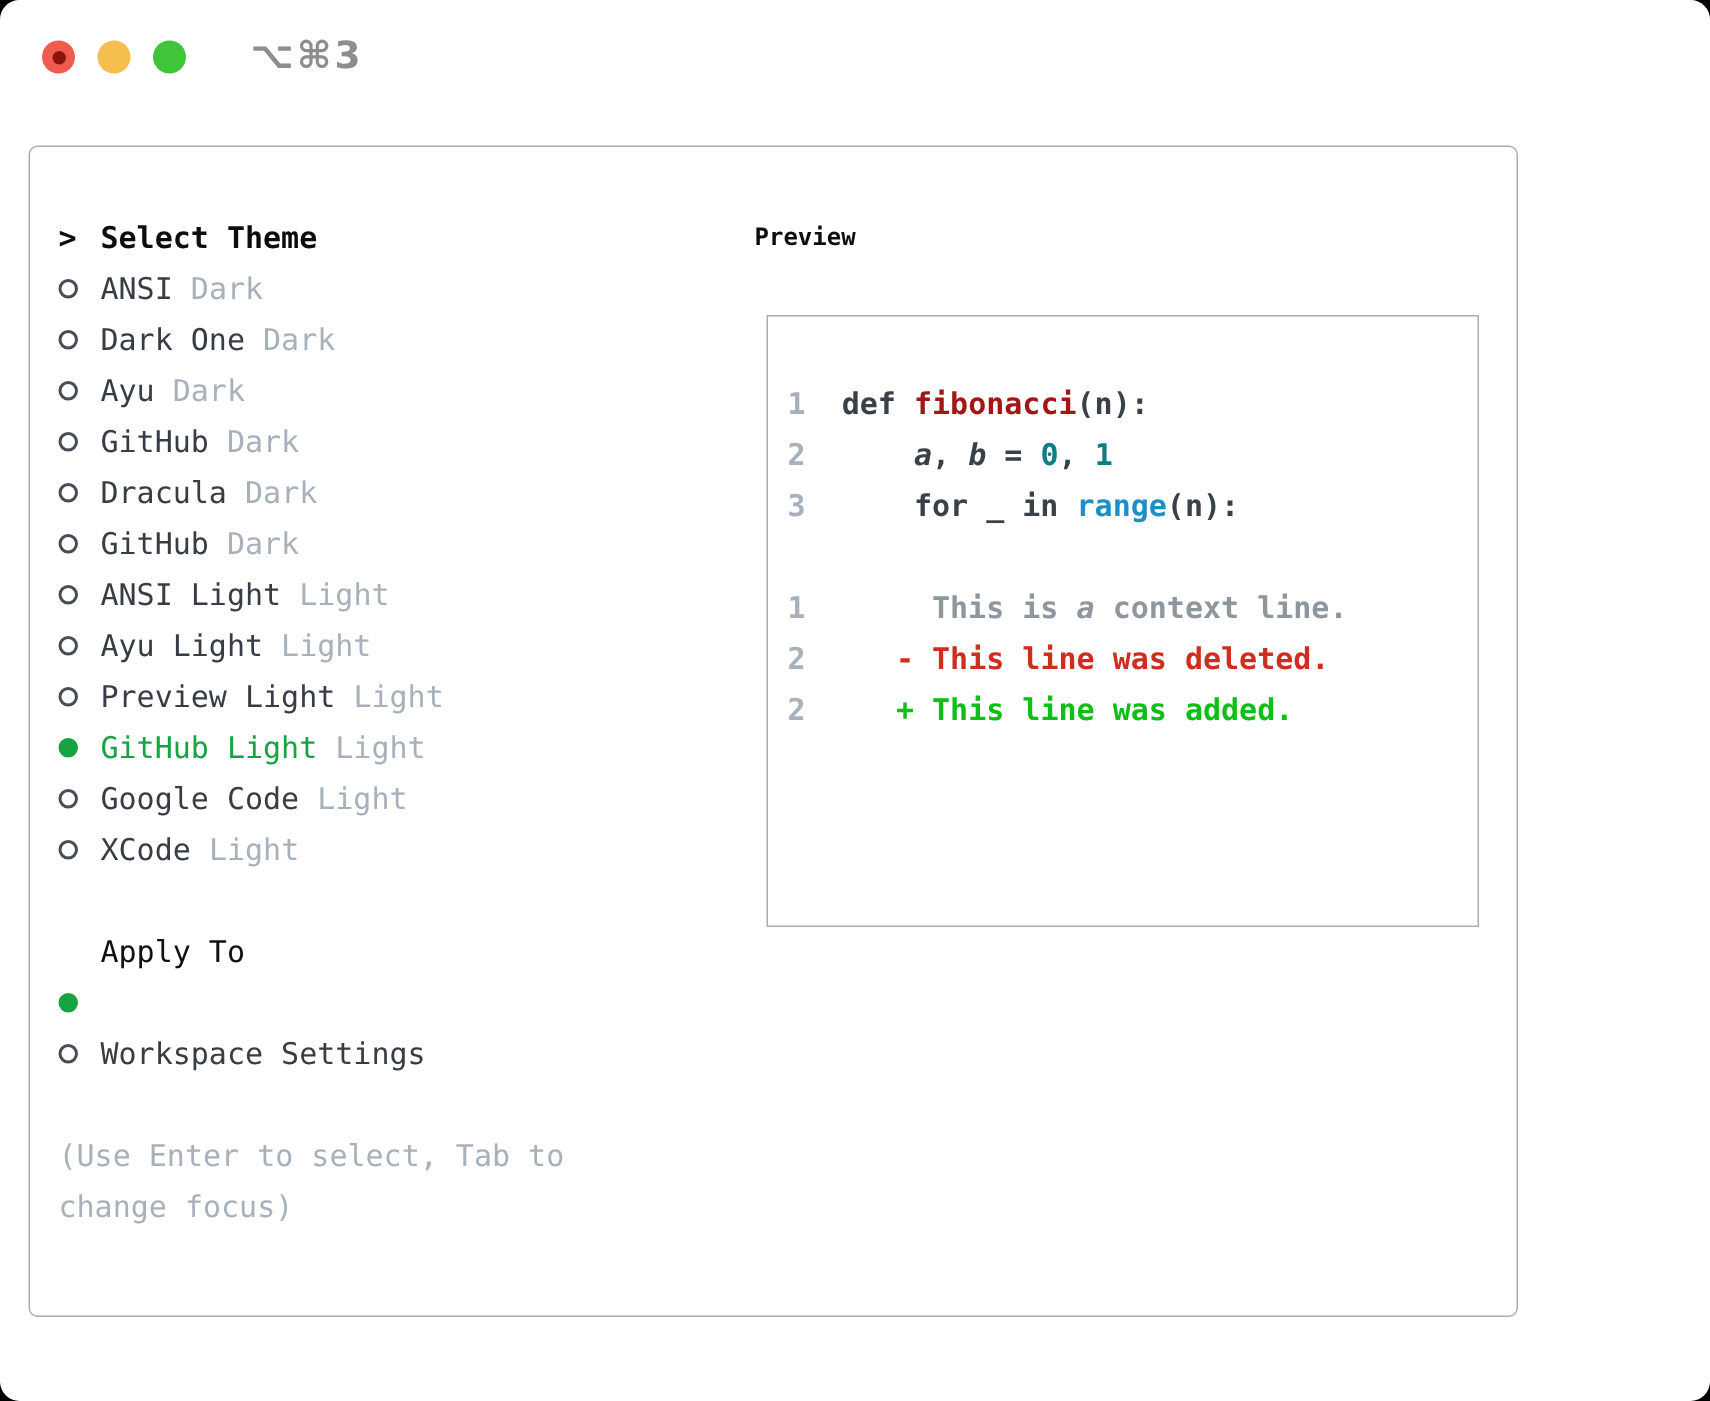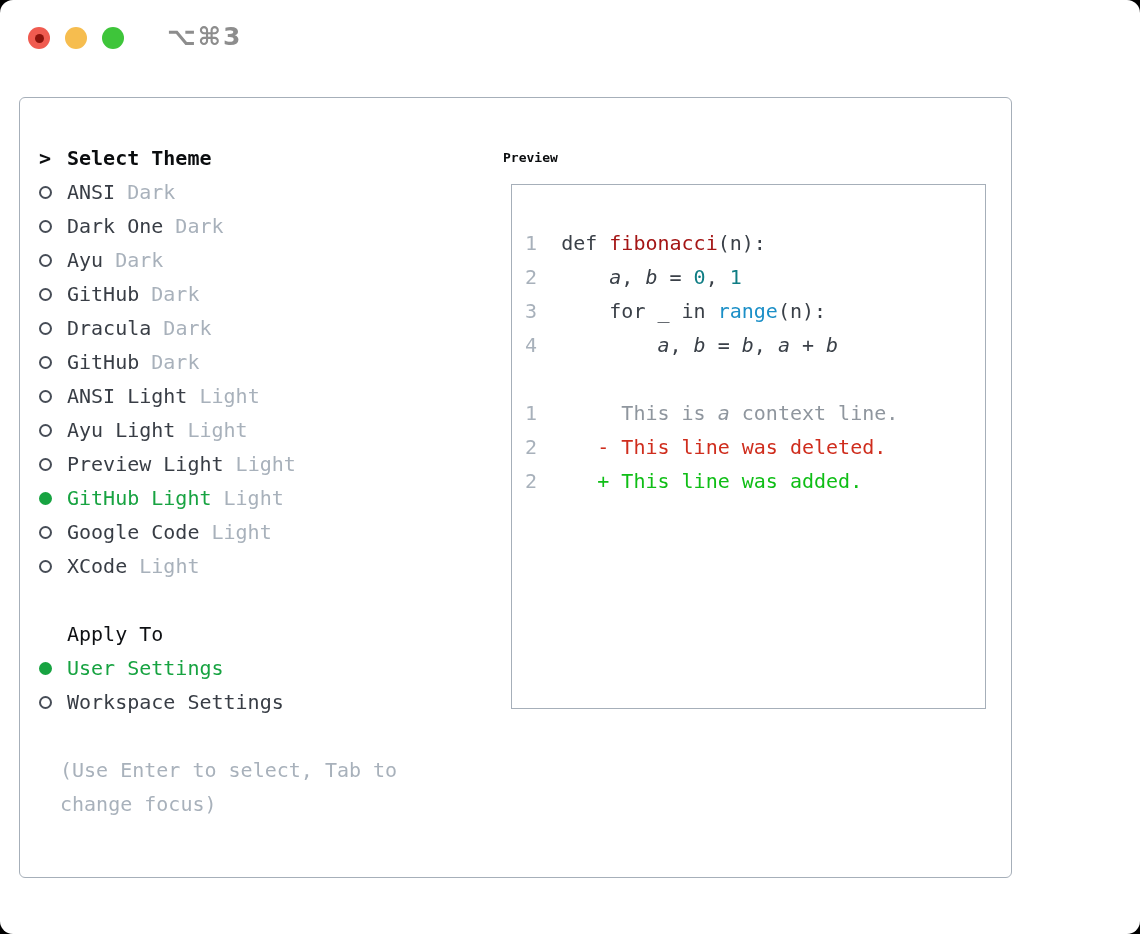--- a/index.html
+++ b/index.html
@@ -28,27 +28,27 @@
   .row{display:flex;height:34px;align-items:stretch;white-space:pre;}
   .gutter{width:28px;display:flex;align-items:center;flex:none;}
   .circle{width:13px;height:13px;border:2px solid #474d57;border-radius:50%;box-sizing:border-box;}
   .circle.filled{background:var(--accent_green,#17a341);border-color:var(--accent_green,#17a341);}
   .prompt{font-weight:bold;color:#0b0d0f;}
   .bold{font-weight:bold;color:#0b0d0f;text-align:center;}
   .variant{color:var(--muted_gray,#a8b1bb);}
   .theme-row.selected .label{color:var(--accent_green,#17a341);}
   .apply-title{color:#0e1013;}
   .spacer{height:34px;}
-  .hint{width:400px;color:var(--muted_gray,#a8b1bb);margin-left:21px;}
+  .hint{width:400px;color:var(--muted_gray,#a8b1bb);}
 
   
-  .preview-title{position:absolute;left:483px;top:43px;font-size:13px;line-height:34px;
+  .preview-title{position:absolute;left:483px;top:43px;font-size:16px;line-height:34px;
                  font-weight:bold;color:#0b0d0f;}
-  .preview-box{position:absolute;left:491px;top:86px;width:475px;height:525px;
-               border:1.6px solid var(--border_gray,#a6afb9);box-sizing:border-box;overflow:hidden;}
+  .preview-box{position:absolute;left:491px;top:112px;width:475px;height:408px;
+               border:1.6px solid var(--border_gray,#a6afb9);box-sizing:border-box;overflow:hidden;font-weight:bold;}
   .code{padding:41px 0 0 13px;font-size:20px;line-height:34px;}
   .cl{height:34px;white-space:pre;}
   .ln{color:var(--muted_gray,#a9b2bc);}
   .tk-code{color:var(--code_dark,#3a4048);}
   .tk-func{color:var(--code_red,#a41515);}
   .tk-num{color:var(--code_teal,#0f7d84);}
   .tk-builtin{color:var(--code_blue,#1b8fc7);}
   .tk-var{color:var(--code_dark,#3a4048);font-style:italic;}
   .tk-ctx{color:var(--ctx_gray,#8f969e);}
   .tk-ctxvar{color:var(--ctx_gray,#8f969e);font-style:italic;}
@@ -94,37 +94,36 @@
           </div>
 
         <div class="spacer"></div>
 
         <div class="row">
           <span class="gutter"></span>
           <span class="label apply-title">Apply To</span>
         </div>
 
         <div id="apply-rows">
-            <div class="row theme-row selected"><span class="gutter"><span class="circle filled"></span></span><span class="label">User Settings</span></div>
+            <div class="row theme-row selected"><span class="gutter"><span class="circle filled"></span></span></div>
             <div class="row theme-row"><span class="gutter"><span class="circle"></span></span><span class="label">Workspace Settings</span></div>
           </div>
 
         <div class="spacer"></div>
 
         <div class="hint">(Use Enter to select, Tab to change focus)</div>
       </div>
 
       <div class="preview-title">Preview</div>
 
       <div class="preview-box">
         <div class="code" id="code-lines">
             <div class="cl"><span class="ln">1</span><span class="tk-code">  def </span><span class="tk-func">fibonacci</span><span class="tk-code">(n):</span></div>
             <div class="cl"><span class="ln">2</span><span class="tk-code">      </span><span class="tk-var">a</span><span class="tk-code">, </span><span class="tk-var">b</span><span class="tk-code"> = </span><span class="tk-num">0</span><span class="tk-code">, </span><span class="tk-num">1</span></div>
             <div class="cl"><span class="ln">3</span><span class="tk-code">      for _ in </span><span class="tk-builtin">range</span><span class="tk-code">(n):</span></div>
-            <div class="cl"><span class="ln">4</span><span class="tk-code">          </span><span class="tk-var">a</span><span class="tk-code">, </span><span class="tk-var">b</span><span class="tk-code"> = </span><span class="tk-var">b</span><span class="tk-code">, </span><span class="tk-var">a</span><span class="tk-code"> + </span><span class="tk-var">b</span></div>
             <div class="cl"><span class="ln"></span></div>
             <div class="cl"><span class="ln">1</span><span class="tk-ctx">       This is </span><span class="tk-ctxvar">a</span><span class="tk-ctx"> context line.</span></div>
             <div class="cl"><span class="ln">2</span><span class="tk-code">     </span><span class="tk-del">- This line was deleted.</span></div>
             <div class="cl"><span class="ln">2</span><span class="tk-code">     </span><span class="tk-add">+ This line was added.</span></div>
           </div>
       </div>
 
     </div>
   </div>
 </div>

